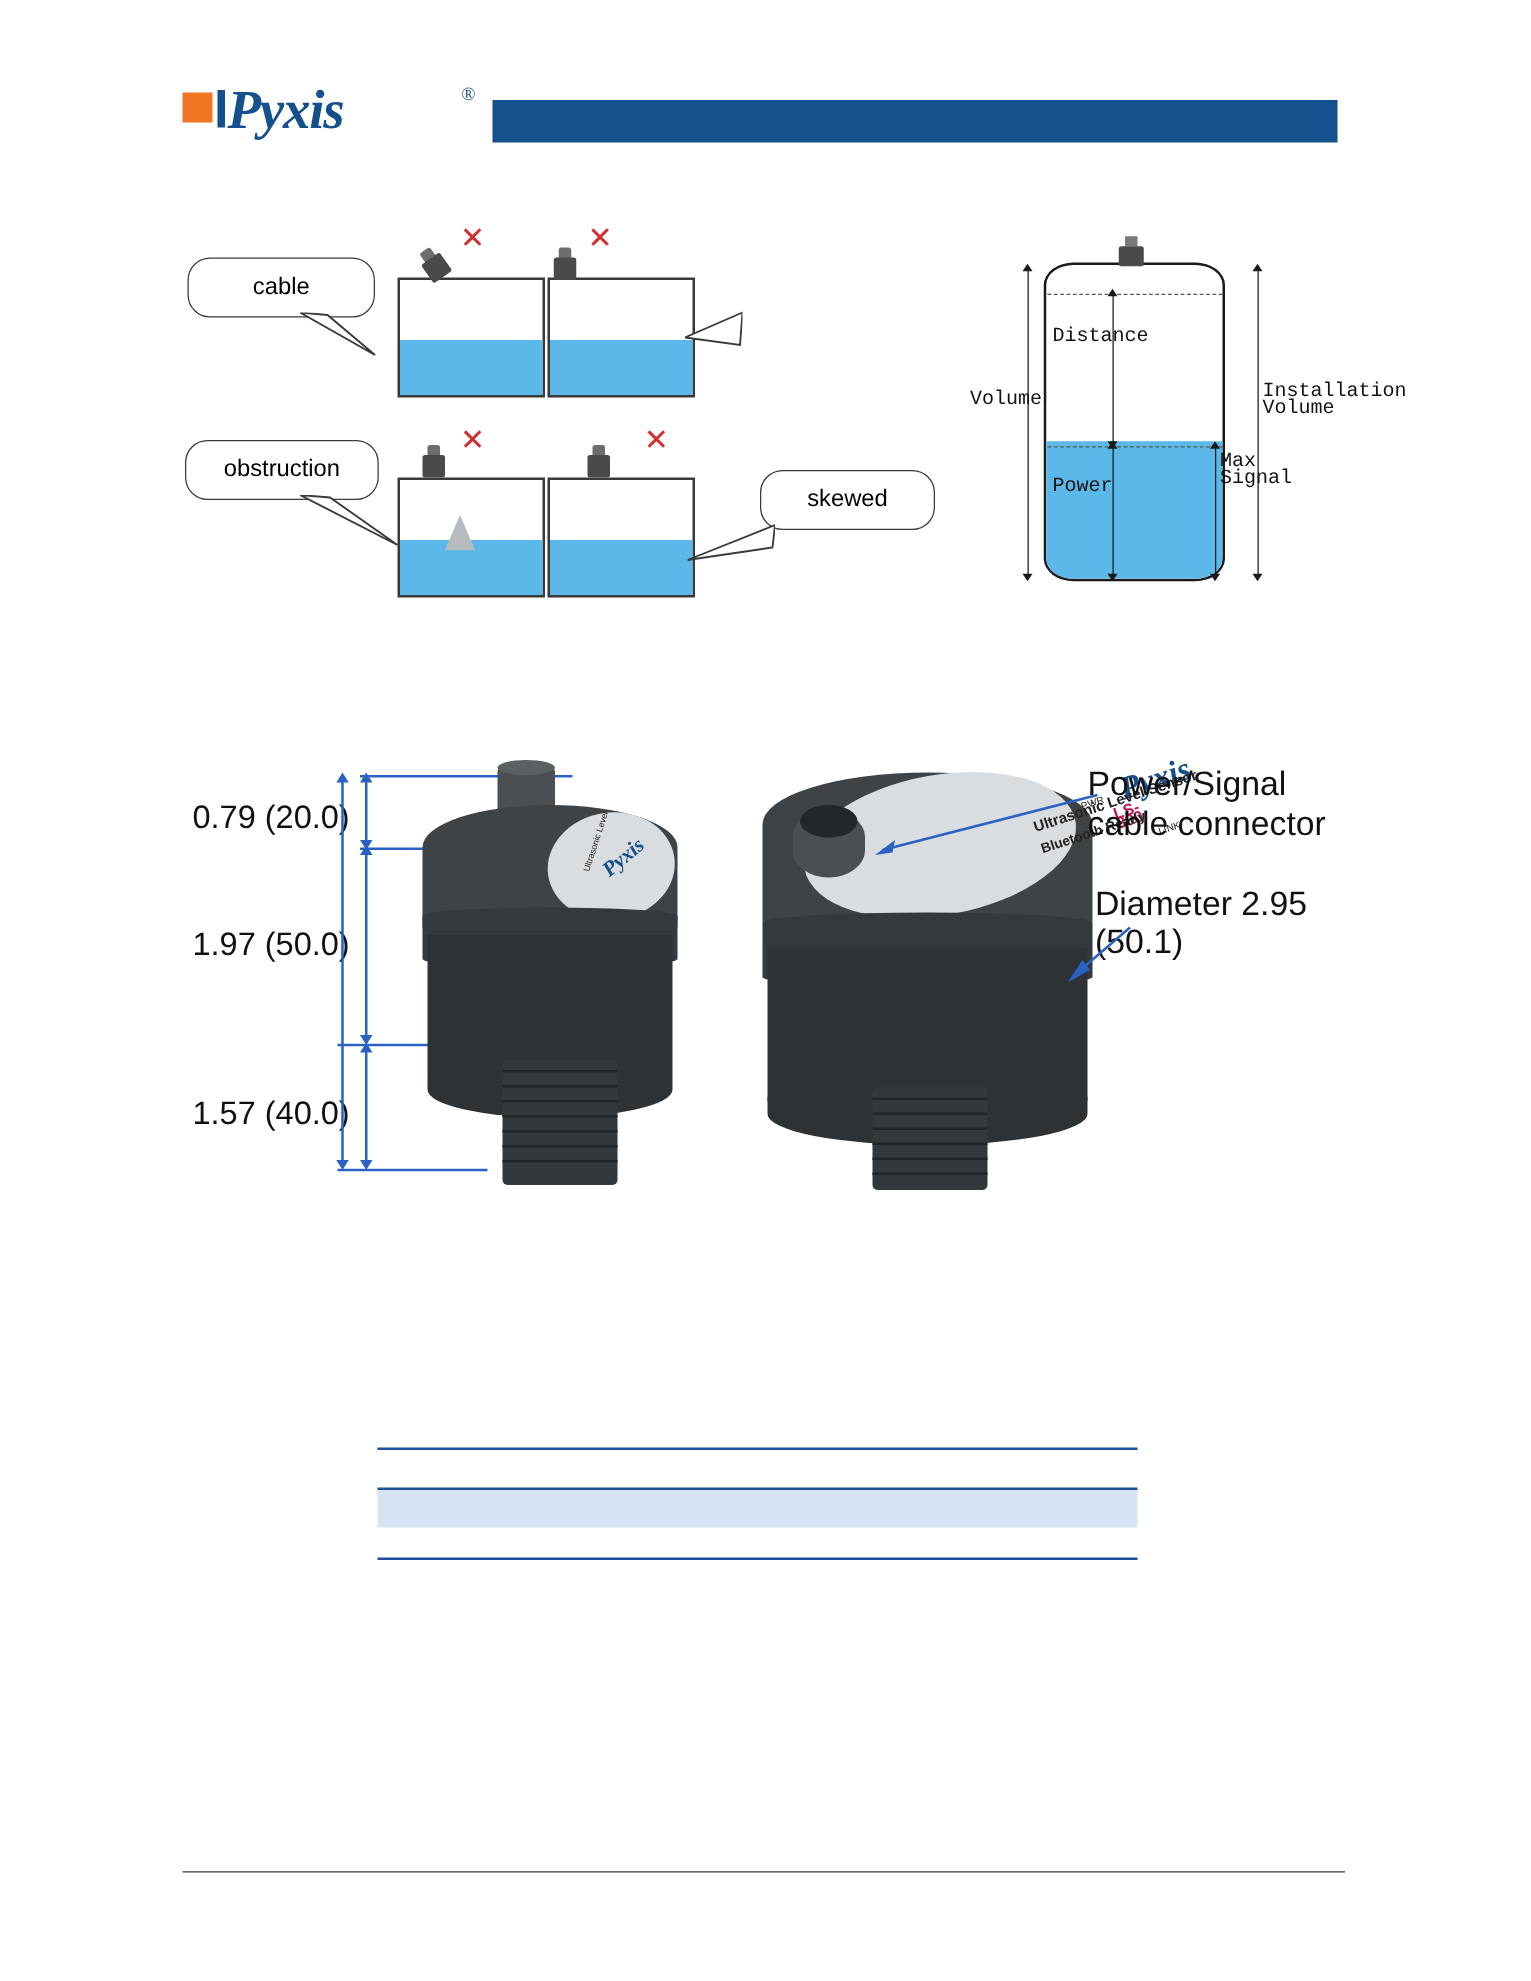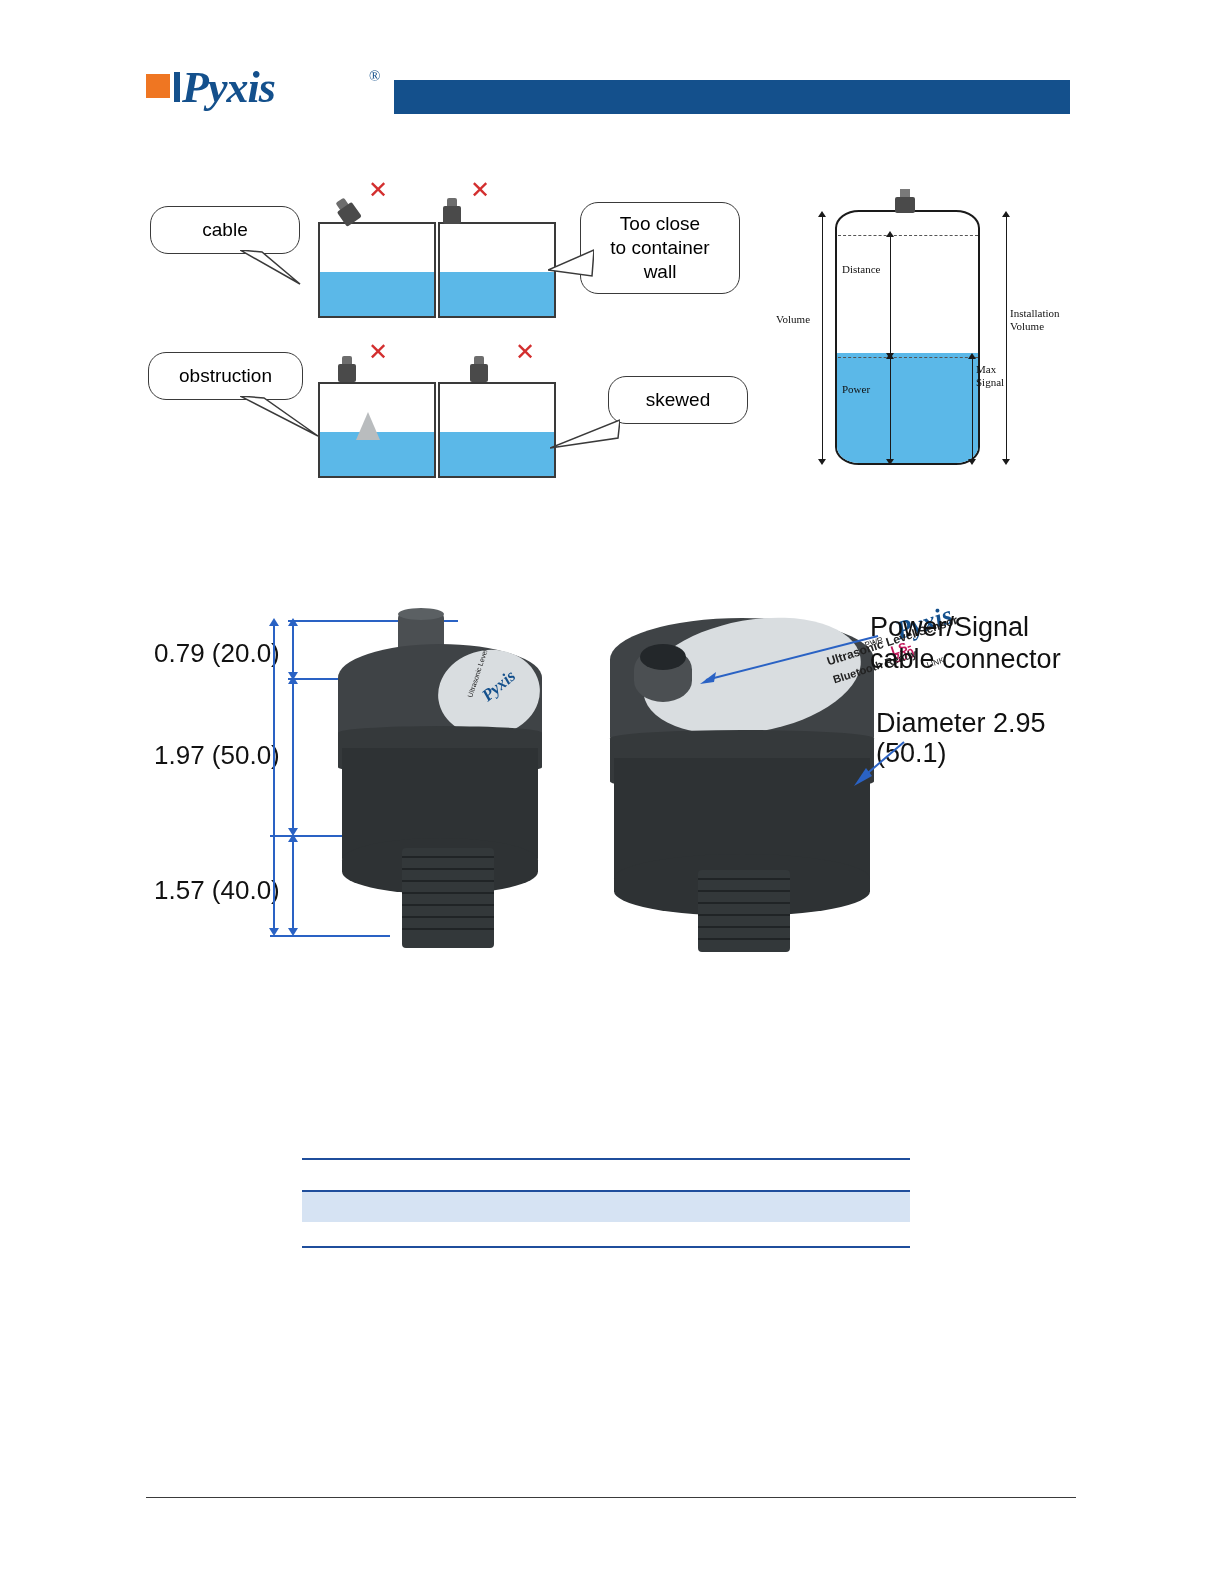--- a/index.html
+++ b/index.html
@@ -168,22 +168,22 @@
     height: 26px;
   }
   #tank-sensor .tcap {
     position: absolute; left: 5px; top: 0; width: 10px; height: 8px; background:#7a7a7a;
   }
   #tank-sensor .tbody {
     position: absolute; left: 0px; top: 8px; width: 20px; height: 16px; background:#4a4a4a; border-radius:2px;
   }
   .dim-label {
     position: absolute;
-    font-size: 11px;
-    font-family: Liberation Serif, serif;
+    font-size: 16px;
+    font-family: Liberation Mono, monospace;
     color: #111;
     line-height: 13px;
   }
   .vline {
     position: absolute;
     width: 1px;
     background: #1a1a1a;
   }
   .dashline {
     position: absolute;
@@ -374,25 +374,20 @@
   </div>
   <div class="xmark" style="left:375px; top:170px;">✕</div>
 
   <div class="callout" style="left:10px; top:36px; width:150px; height:48px;">
     <span>cable</span>
   </div>
   <svg class="callout-tail" style="left:100px; top:80px;" width="90" height="38" viewBox="0 0 90 38">
     <polygon points="0,0 60,34 22,2" fill="#ffffff" stroke="#3a3a3a" stroke-width="1.5"></polygon>
   </svg>
 
-  <div class="callout" style="left:440px; top:32px; width:160px; height:92px; white-space:pre-line;">
-    <span>Too close
-to container
-wall</span>
-  </div>
   <svg class="callout-tail" style="left:408px; top:76px;" width="46" height="42" viewBox="0 0 46 42">
     <polygon points="46,4 0,24 44,30" fill="#ffffff" stroke="#3a3a3a" stroke-width="1.5"></polygon>
   </svg>
 
   <div class="callout" style="left:8px; top:182px; width:155px; height:48px;">
     <span>obstruction</span>
   </div>
   <svg class="callout-tail" style="left:100px; top:226px;" width="90" height="42" viewBox="0 0 90 42">
     <polygon points="0,0 78,40 24,2" fill="#ffffff" stroke="#3a3a3a" stroke-width="1.5"></polygon>
   </svg>

